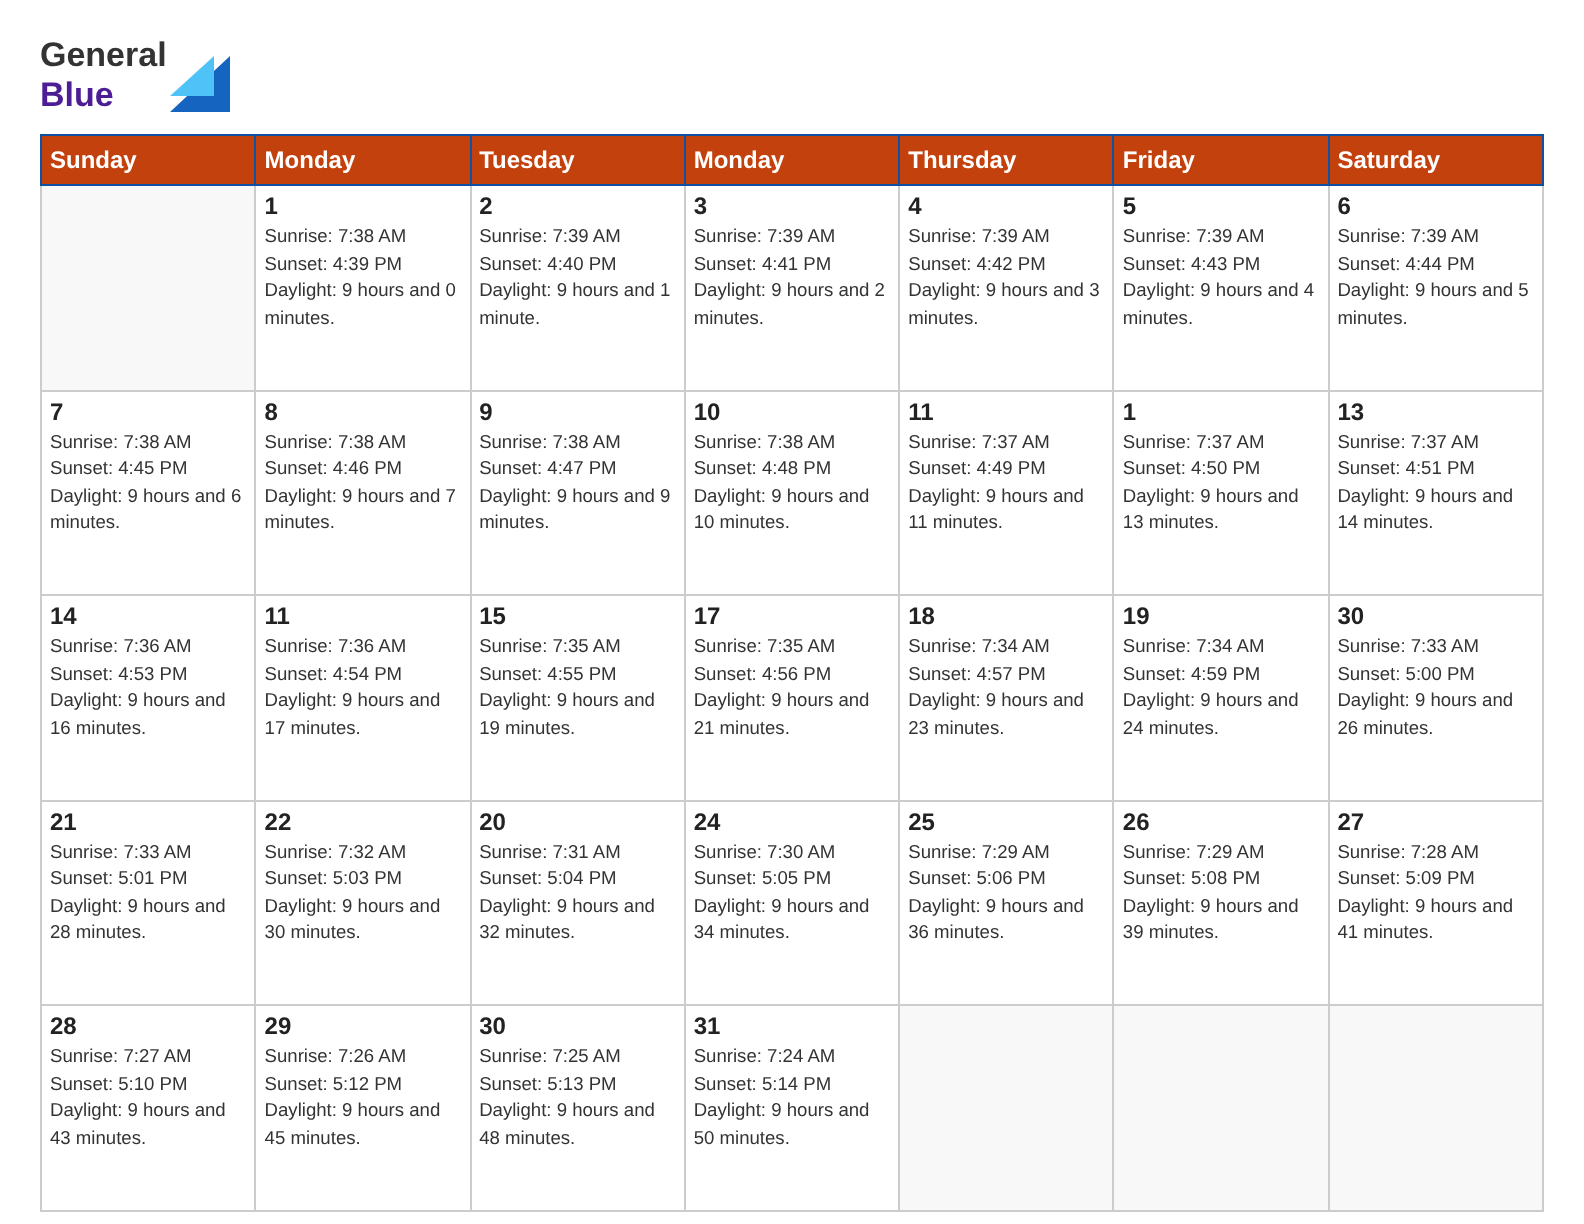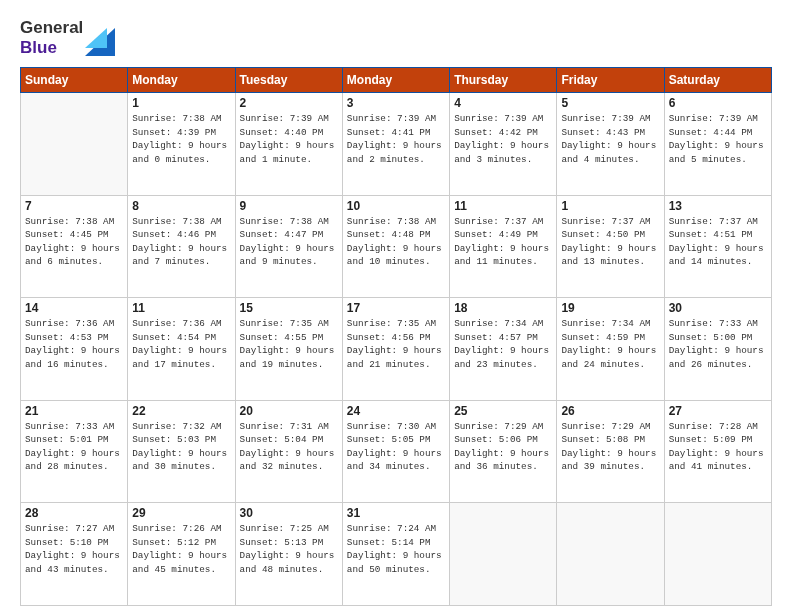--- a/index.html
+++ b/index.html
@@ -71,21 +71,20 @@
       font-size: 12px;
       font-weight: bold;
       color: #222;
       display: block;
       margin-bottom: 2px;
     }
     .day-info {
       line-height: 1.45;
       font-size: 9.3px;
       color: #333;
-      font-family: Liberation Mono, monospace;
     }
   </style>
 </head>
 <body>
 
 <div class="page">
   <div class="header">
     <div class="logo">
       <div>
         <div style="display:flex;align-items:center;gap:2px;">

